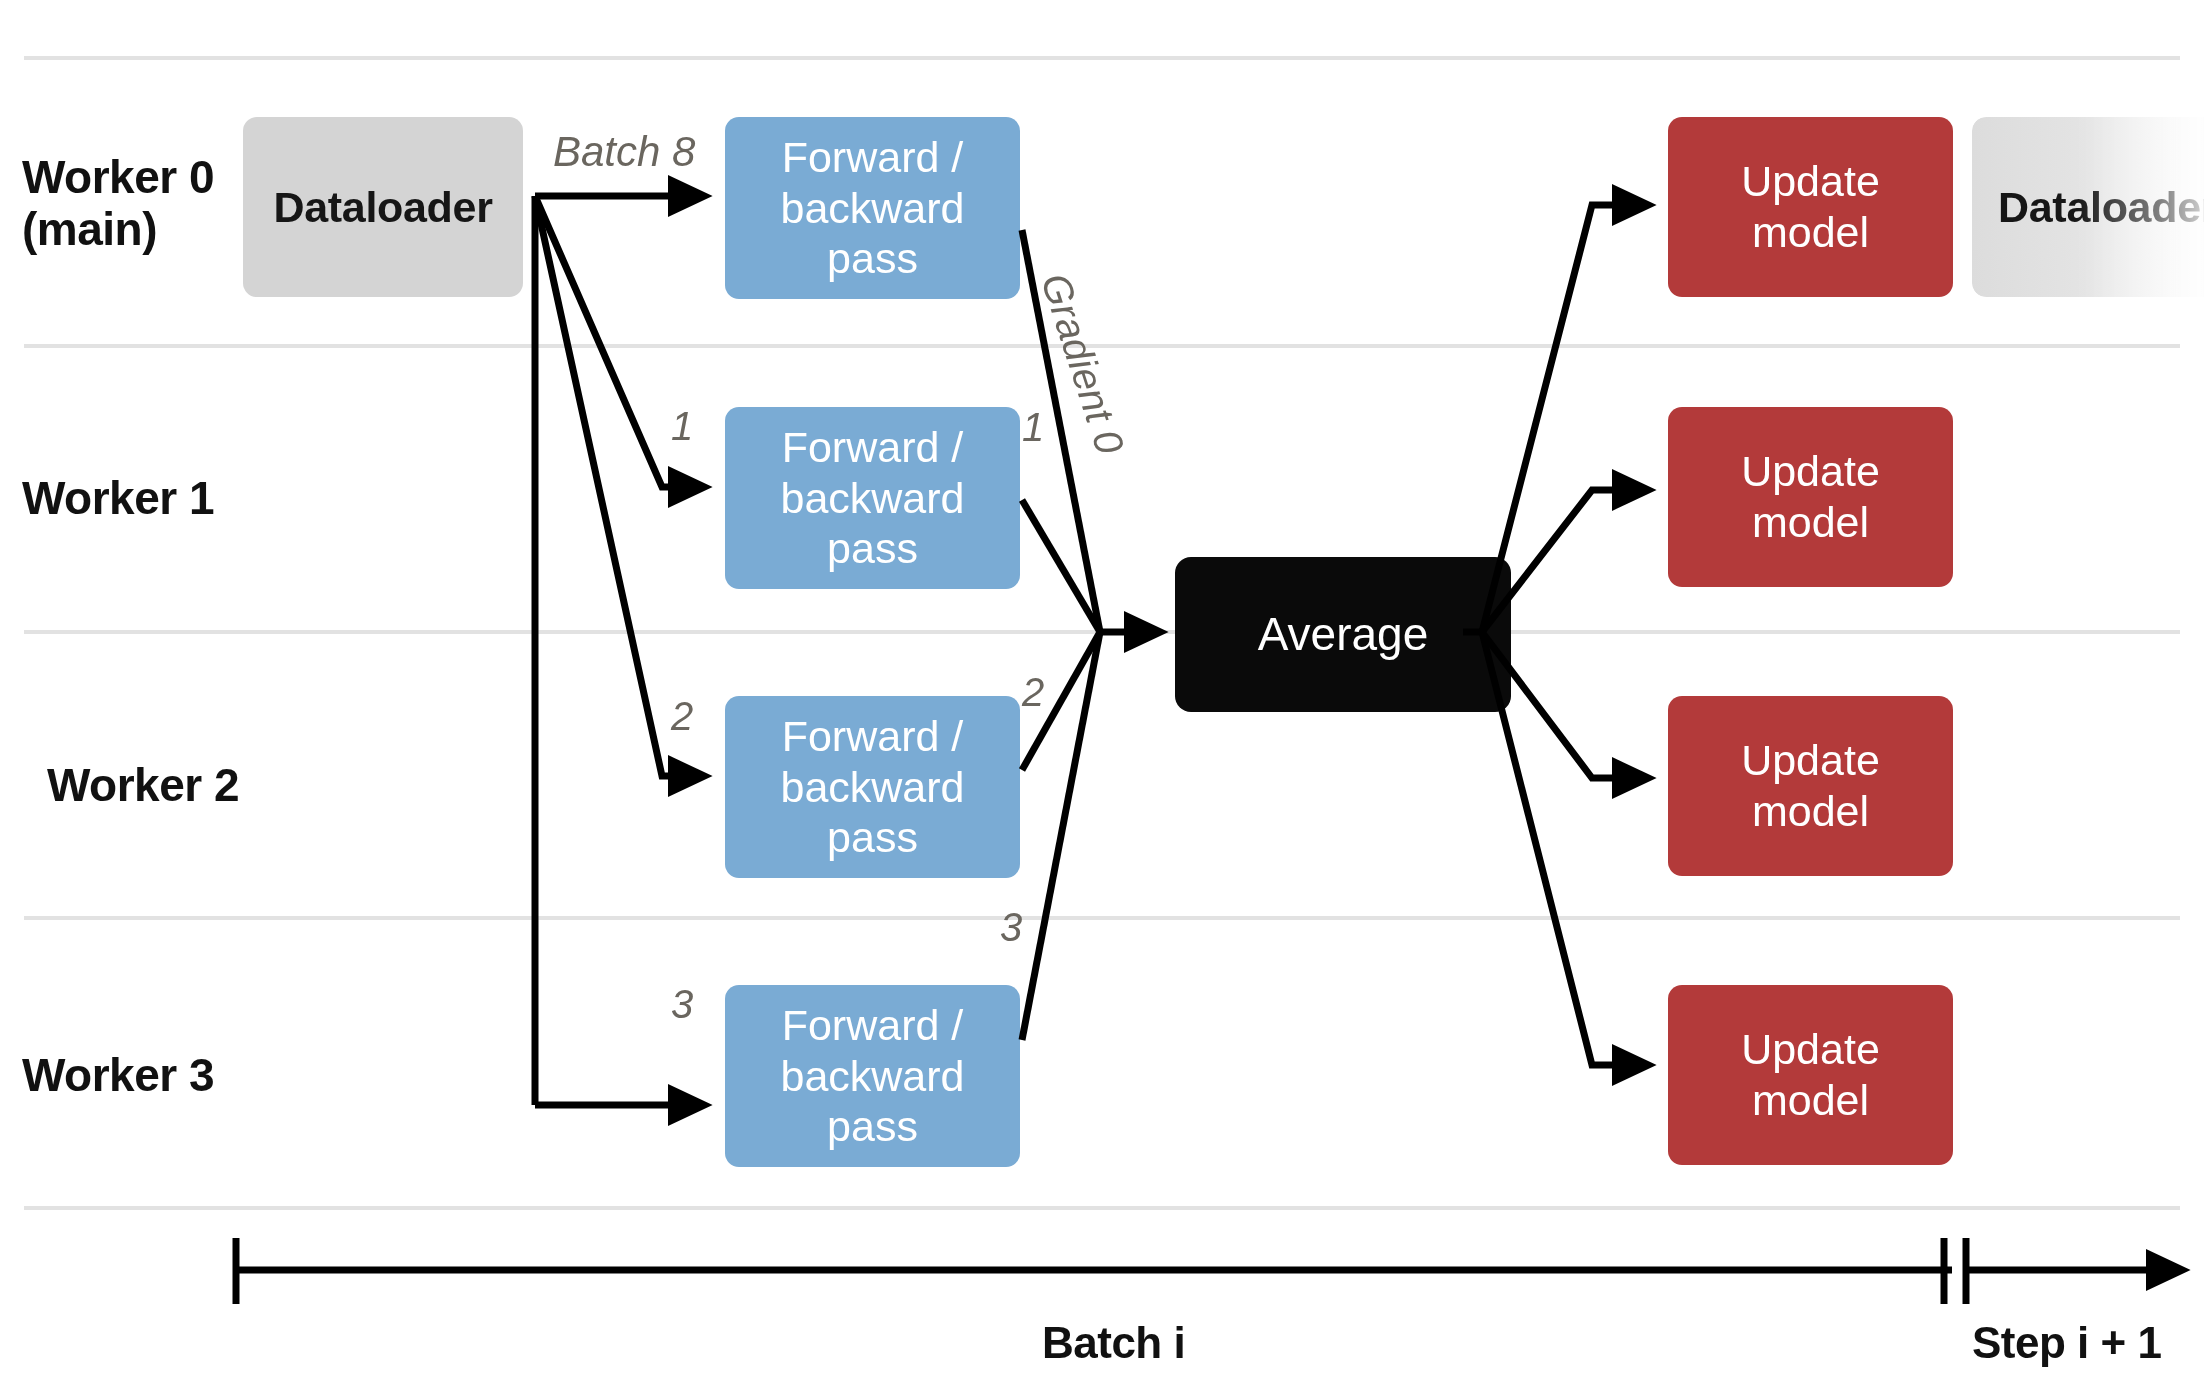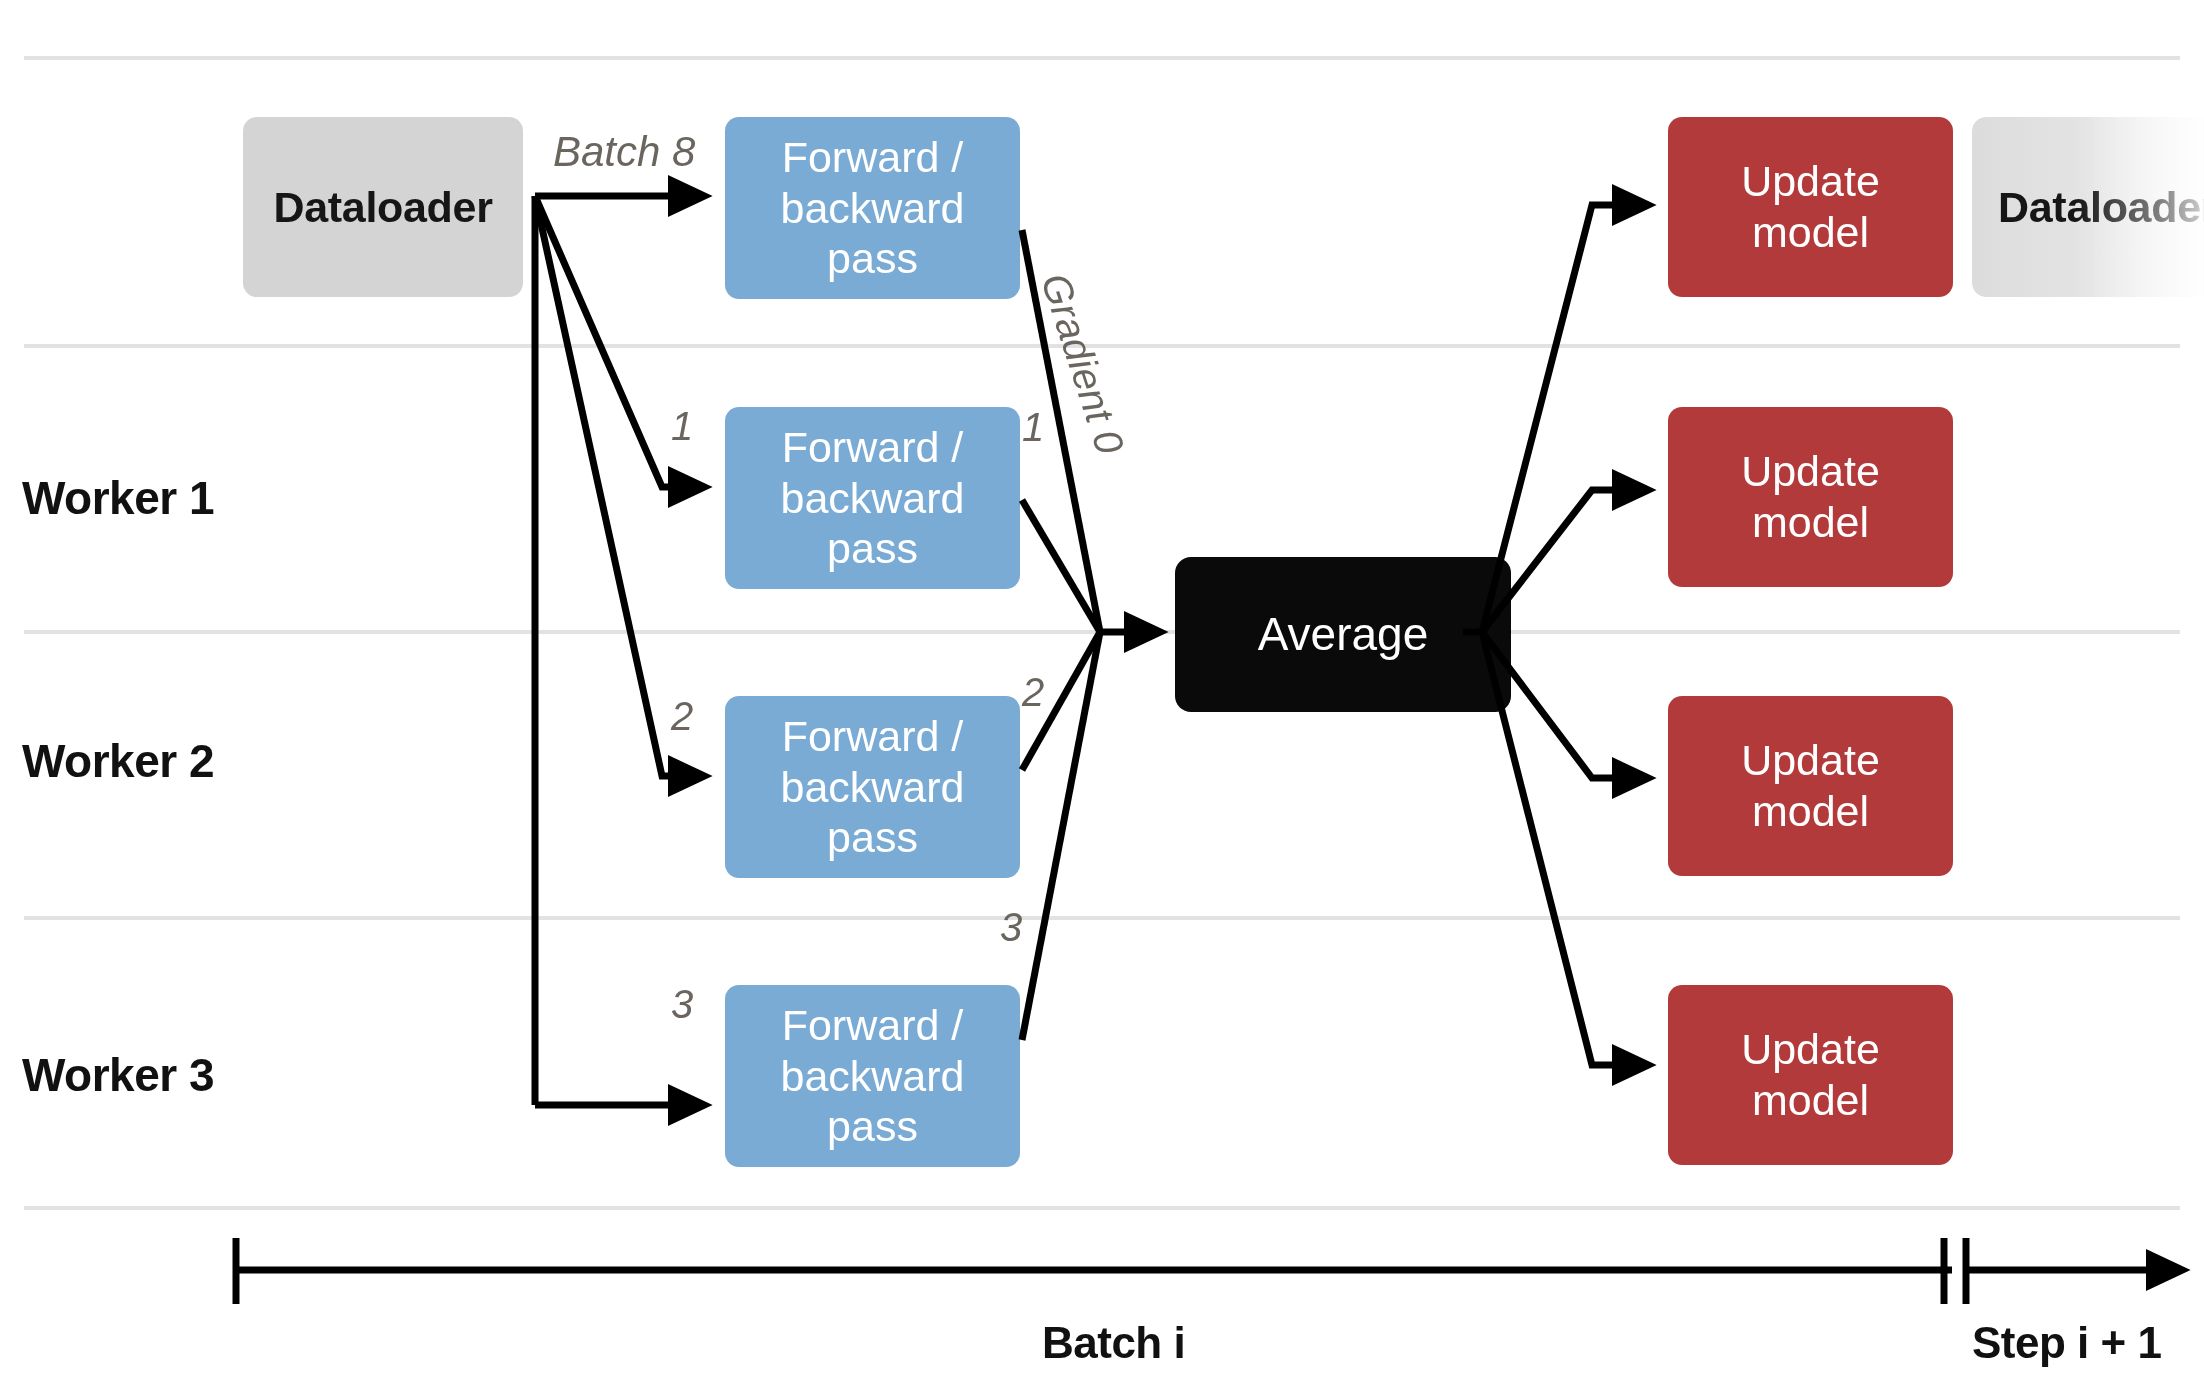--- a/index.html
+++ b/index.html
@@ -116,22 +116,24 @@
 <body>
 
 <div id="stage">
 
   <div class="gridline" style="top:56px;"></div>
   <div class="gridline" style="top:344px;"></div>
   <div class="gridline" style="top:630px;"></div>
   <div class="gridline" style="top:916px;"></div>
   <div class="gridline" style="top:1206px;"></div>
 
+  <div class="row-label" style="top:152px;">Worker 0
+(main)</div>
   <div class="row-label" style="top:473px;">Worker 1</div>
-  <div class="row-label" style="top:736px;">Worker 2</div>
+  <div class="row-label" style="top:760px;margin-left:25px;">Worker 2</div>
   <div class="row-label" style="top:1050px;">Worker 3</div>
 
   <div class="node dataloader" style="left:243px;top:117px;width:280px;height:180px;">Dataloader</div>
 
   <div class="node dataloader-faded" style="left:1972px;top:117px;width:260px;height:180px;">Dataloader</div>
 
   <div class="node fwbw" style="left:725px;top:117px;width:295px;height:182px;">Forward /
 backward pass</div>
   <div class="node fwbw" style="left:725px;top:407px;width:295px;height:182px;">Forward /
 backward pass</div>

